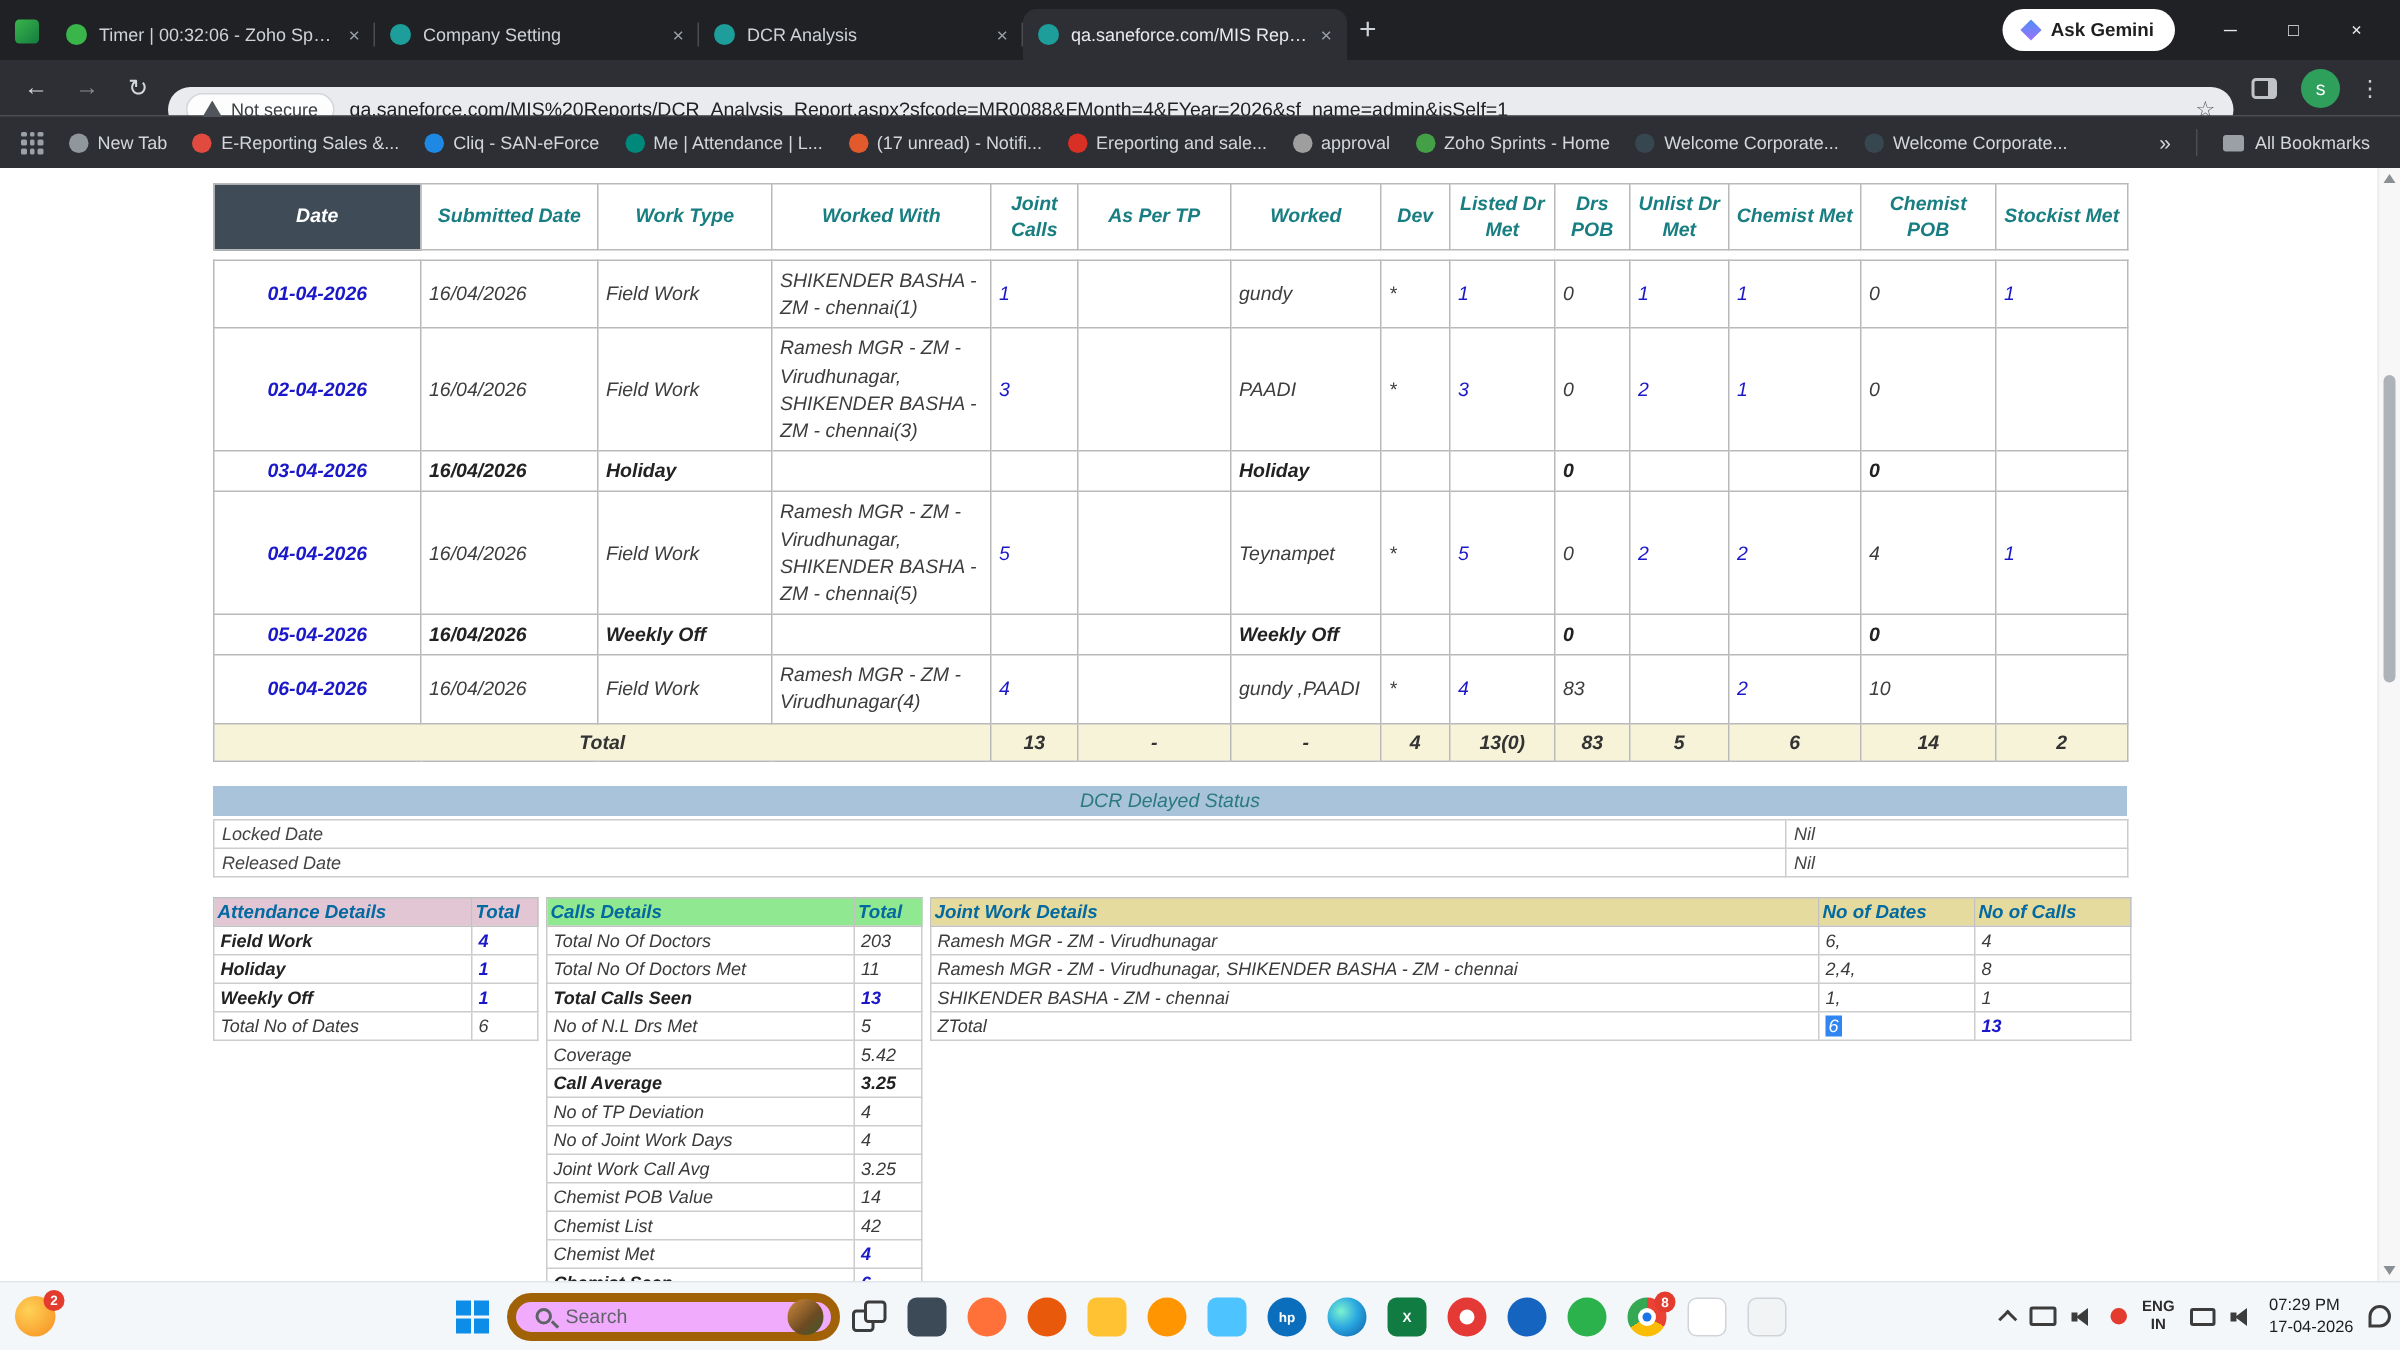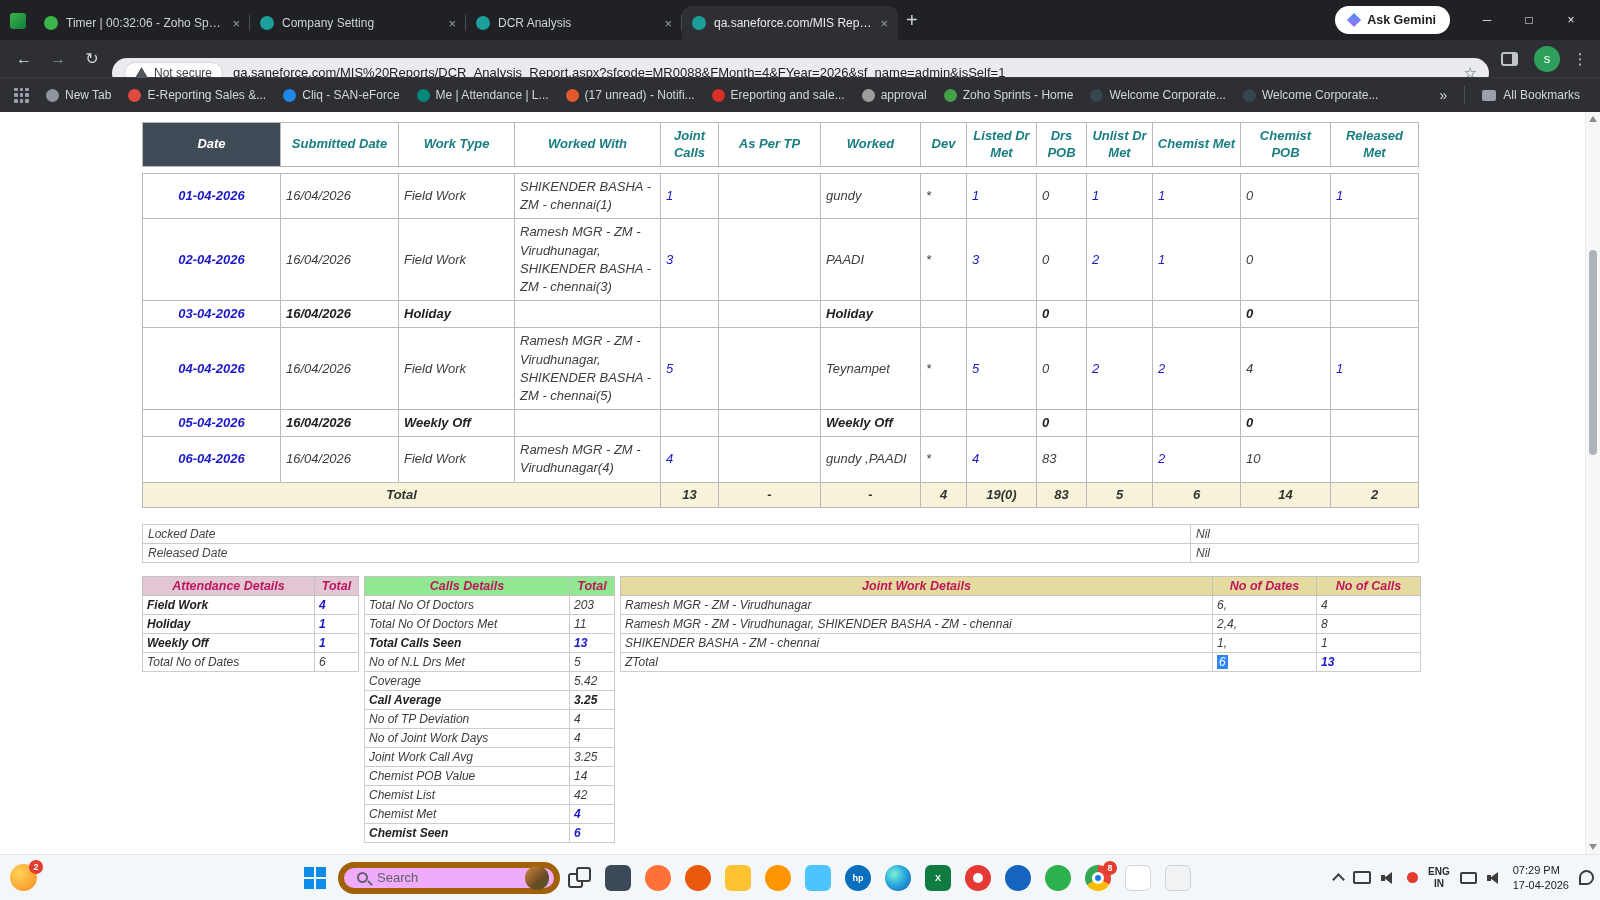--- a/index.html
+++ b/index.html
@@ -72,21 +72,21 @@
   tr.row-off td.c-date{color:var(--value-blue);}
   tr.total-row td{background:var(--total-row-bg);font-weight:bold;color:#333;text-align:center;padding:3px;}
 
   .dcr{margin-top:16px;width:1276px;}
   .dcr-title{height:20px;background:var(--status-header-bg);color:#2a7a80;font-size:13px;text-align:center;line-height:20px;}
   .dcr-table{border-collapse:collapse;width:100%;table-layout:fixed;margin-top:2px;}
   .dcr-table td{border:1px solid #ccc;height:19px;font-size:12px;color:#444;padding:1px 5px;}
 
   .summary{margin-top:13px;display:flex;gap:5px;align-items:flex-start;}
   table.sum{border-collapse:collapse;table-layout:fixed;font-size:12px;}
-  .sum th{height:19px;font-size:12.5px;font-weight:bold;color:#be185d;border:1px solid #c2c2c2;text-align:center;padding:0 2px;}
+  .sum th{height:19px;font-size:12.5px;font-weight:bold;color:#0369a1;border:1px solid #c2c2c2;text-align:left;padding:0 2px;}
   .sum td{height:19px;border:1px solid #ccc;color:#3b3b3b;padding:1px 4px;vertical-align:middle;}
   .att th{background:var(--attendance-header-bg);}
   .calls th{background:var(--calls-header-bg);}
   .joint th{background:var(--joint-header-bg);}
   .sum td.b{font-weight:bold;color:#222;}
   .sum td.blu{color:var(--value-blue);font-weight:bold;}
   .sel{background:var(--selection-blue);color:#fff;padding:0 2px;}
 
   .vscroll{position:absolute;top:0;right:0;width:15px;height:100%;background:#f7f7f7;border-left:1px solid #ebebeb;}
   .vs-up{position:absolute;top:4px;left:3px;width:0;height:0;border-left:4px solid transparent;border-right:4px solid transparent;border-bottom:6px solid #8a8f94;}
@@ -281,21 +281,21 @@
               <th>Worked With</th>
               <th>Joint Calls</th>
               <th>As Per TP</th>
               <th>Worked</th>
               <th>Dev</th>
               <th>Listed Dr Met</th>
               <th>Drs POB</th>
               <th>Unlist Dr Met</th>
               <th>Chemist Met</th>
               <th>Chemist POB</th>
-              <th>Released Met</th>
+              <th>Stockist Met</th>
             </tr>
           </thead>
       </table>
       <table class="report body-table">
           <colgroup>
             <col style="width: 138px;">
             <col style="width: 118px;">
             <col style="width: 116px;">
             <col style="width: 146px;">
             <col style="width: 58px;">
@@ -405,31 +405,32 @@
               <td class="c-num">2</td>
               <td>10</td>
               <td class="c-num"></td>
             </tr>
             <tr class="total-row">
               <td colspan="4">Total</td>
               <td>13</td>
               <td>-</td>
               <td>-</td>
               <td>4</td>
-              <td>19(0)</td>
+              <td>13(0)</td>
               <td>83</td>
               <td>5</td>
               <td>6</td>
               <td>14</td>
               <td>2</td>
             </tr>
           </tbody>
       </table>
 
       <div class="dcr">
+        <div class="dcr-title">DCR Delayed Status</div>
         <table class="dcr-table">
           <colgroup>
               <col style="width:1048px">
               <col style="width:228px">
             </colgroup>
           <tbody>
               <tr>
                 <td>Locked Date</td>
                 <td>Nil</td>
               </tr>

